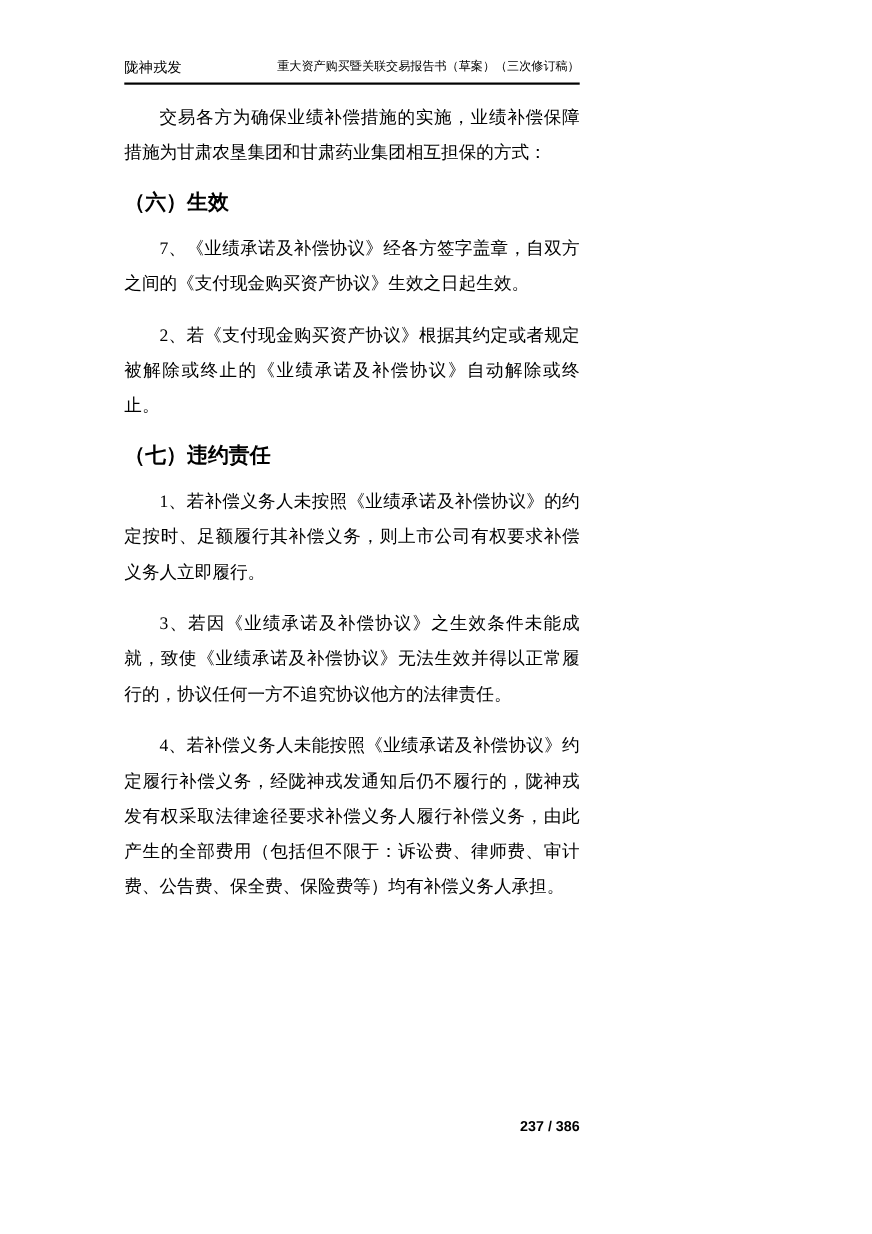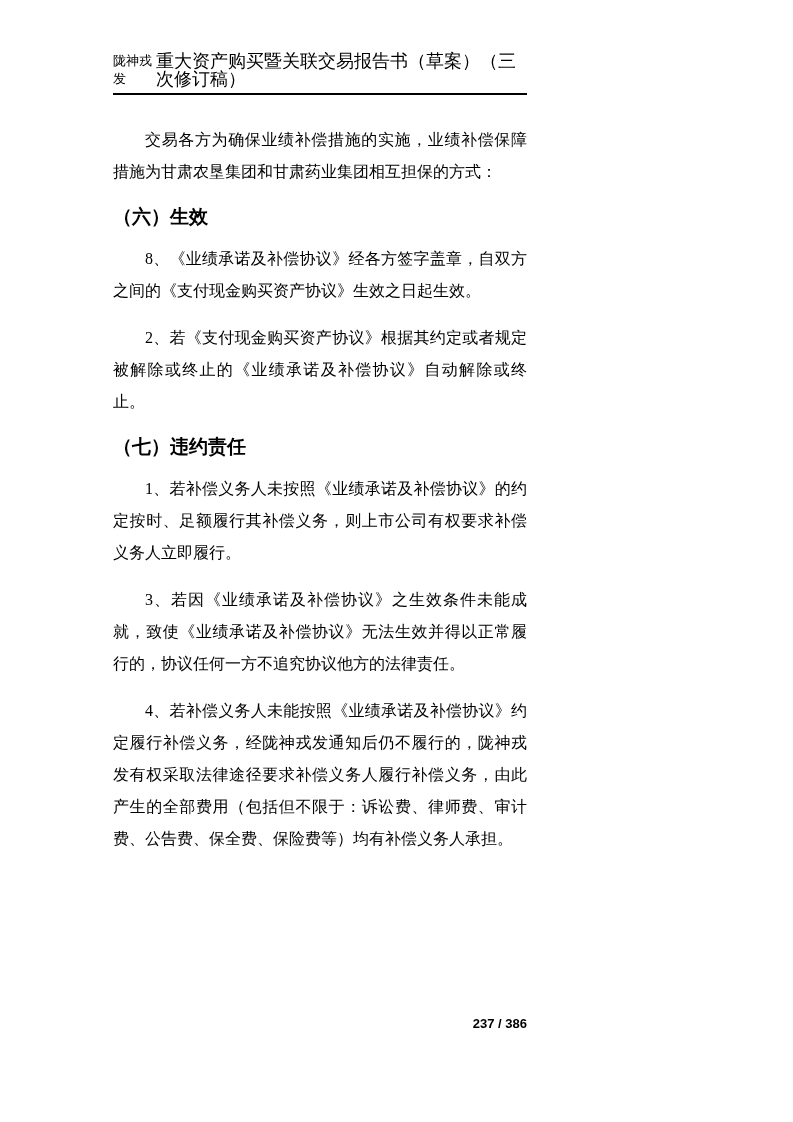--- a/index.html
+++ b/index.html
@@ -20,23 +20,23 @@
   .doc-header {
     display: flex;
     justify-content: space-between;
     align-items: flex-end;
     font-size: 12.5px;
     line-height: 18px;
     border-bottom: 2px solid #000000;
     padding-bottom: 5px;
   }
   .doc-header .hdr-left { font-size: 13px; }
-  .doc-header .hdr-right { font-size: 18px; }
+  .doc-header .hdr-right { font-size: 11px; }
   .doc-body {
-    margin-top: 29px;
+    margin-top: 15px;
     text-align: justify;
   }
   .para {
     font-size: 16px;
     line-height: 32px;
     text-indent: 2em;
     margin: 0 0 15px 0;
     text-align: justify;
   }
   .section-heading {
@@ -62,21 +62,21 @@
 <div class="page">
 
   <div class="doc-header">
     <span class="hdr-left">陇神戎发</span>
     <span class="hdr-right">重大资产购买暨关联交易报告书（草案）（三次修订稿）</span>
   </div>
 
   <div class="doc-body">
     <p class="para">交易各方为确保业绩补偿措施的实施，业绩补偿保障措施为甘肃农垦集团和甘肃药业集团相互担保的方式：</p>
     <h2 class="section-heading">（六）生效</h2>
-    <p class="para">8、《业绩承诺及补偿协议》经各方签字盖章，自双方之间的《支付现金购买资产协议》生效之日起生效。</p>
+    <p class="para">7、《业绩承诺及补偿协议》经各方签字盖章，自双方之间的《支付现金购买资产协议》生效之日起生效。</p>
     <p class="para">2、若《支付现金购买资产协议》根据其约定或者规定被解除或终止的《业绩承诺及补偿协议》自动解除或终止。</p>
     <h2 class="section-heading">（七）违约责任</h2>
     <p class="para">1、若补偿义务人未按照《业绩承诺及补偿协议》的约定按时、足额履行其补偿义务，则上市公司有权要求补偿义务人立即履行。</p>
     <p class="para">3、若因《业绩承诺及补偿协议》之生效条件未能成就，致使《业绩承诺及补偿协议》无法生效并得以正常履行的，协议任何一方不追究协议他方的法律责任。</p>
     <p class="para">4、若补偿义务人未能按照《业绩承诺及补偿协议》约定履行补偿义务，经陇神戎发通知后仍不履行的，陇神戎发有权采取法律途径要求补偿义务人履行补偿义务，由此产生的全部费用（包括但不限于：诉讼费、律师费、审计费、公告费、保全费、保险费等）均有补偿义务人承担。</p>
   </div>
 
   <div class="page-number">237 / 386</div>
 
 </div>

